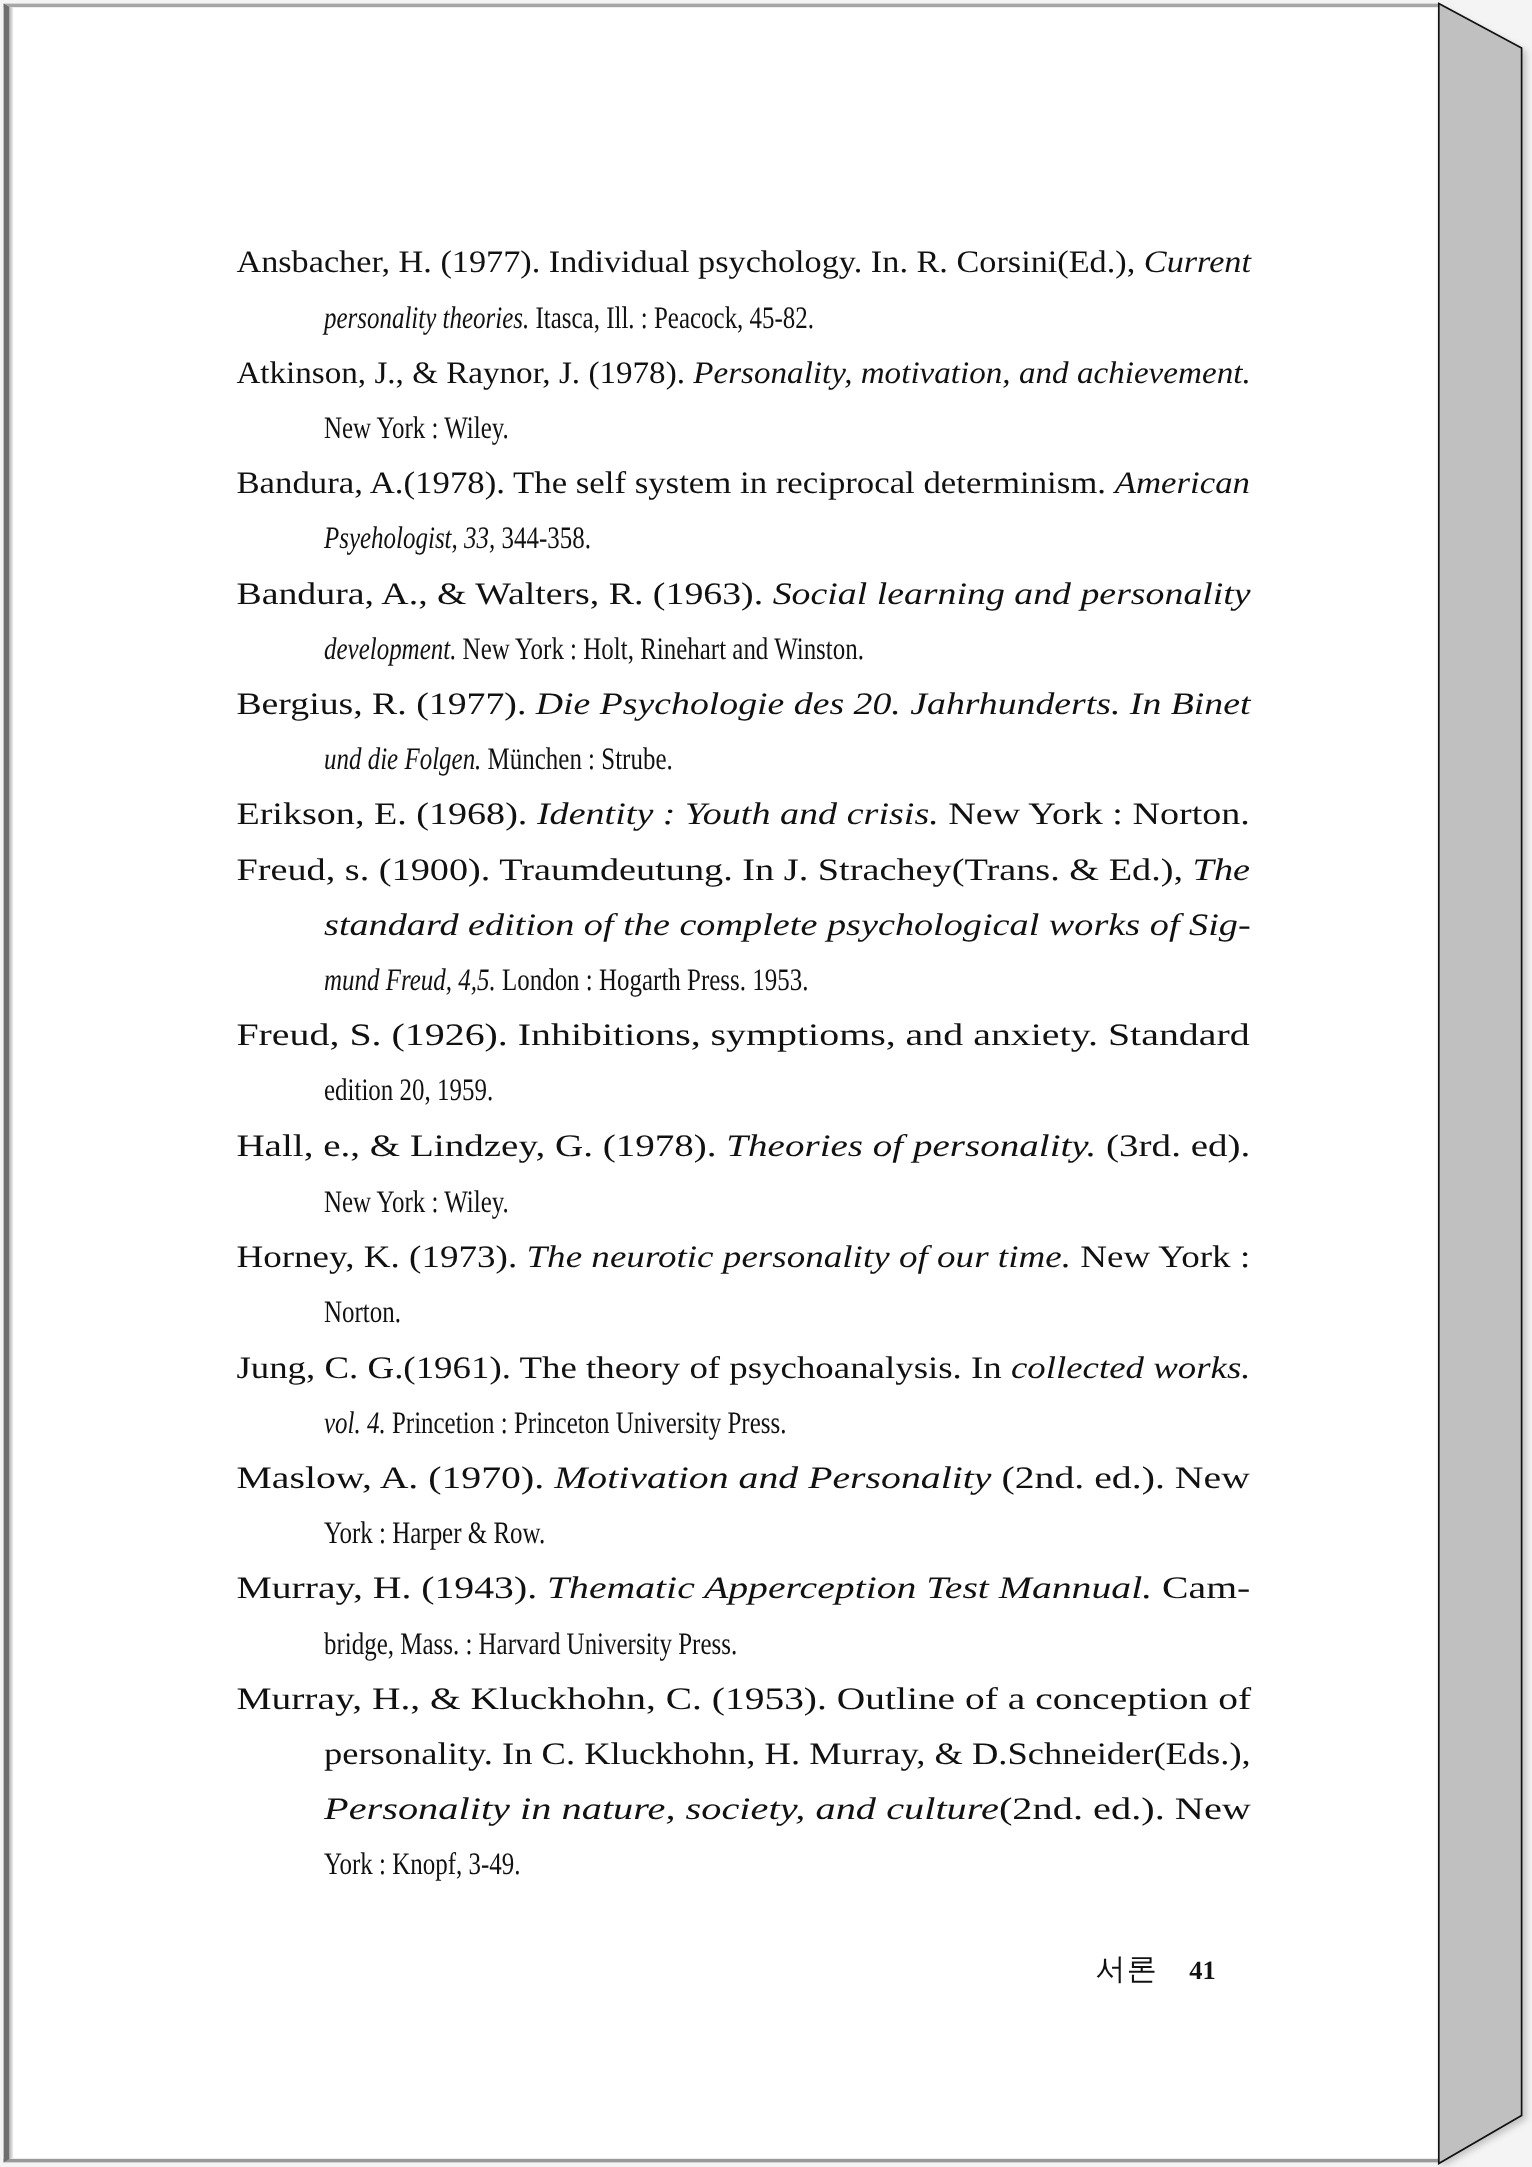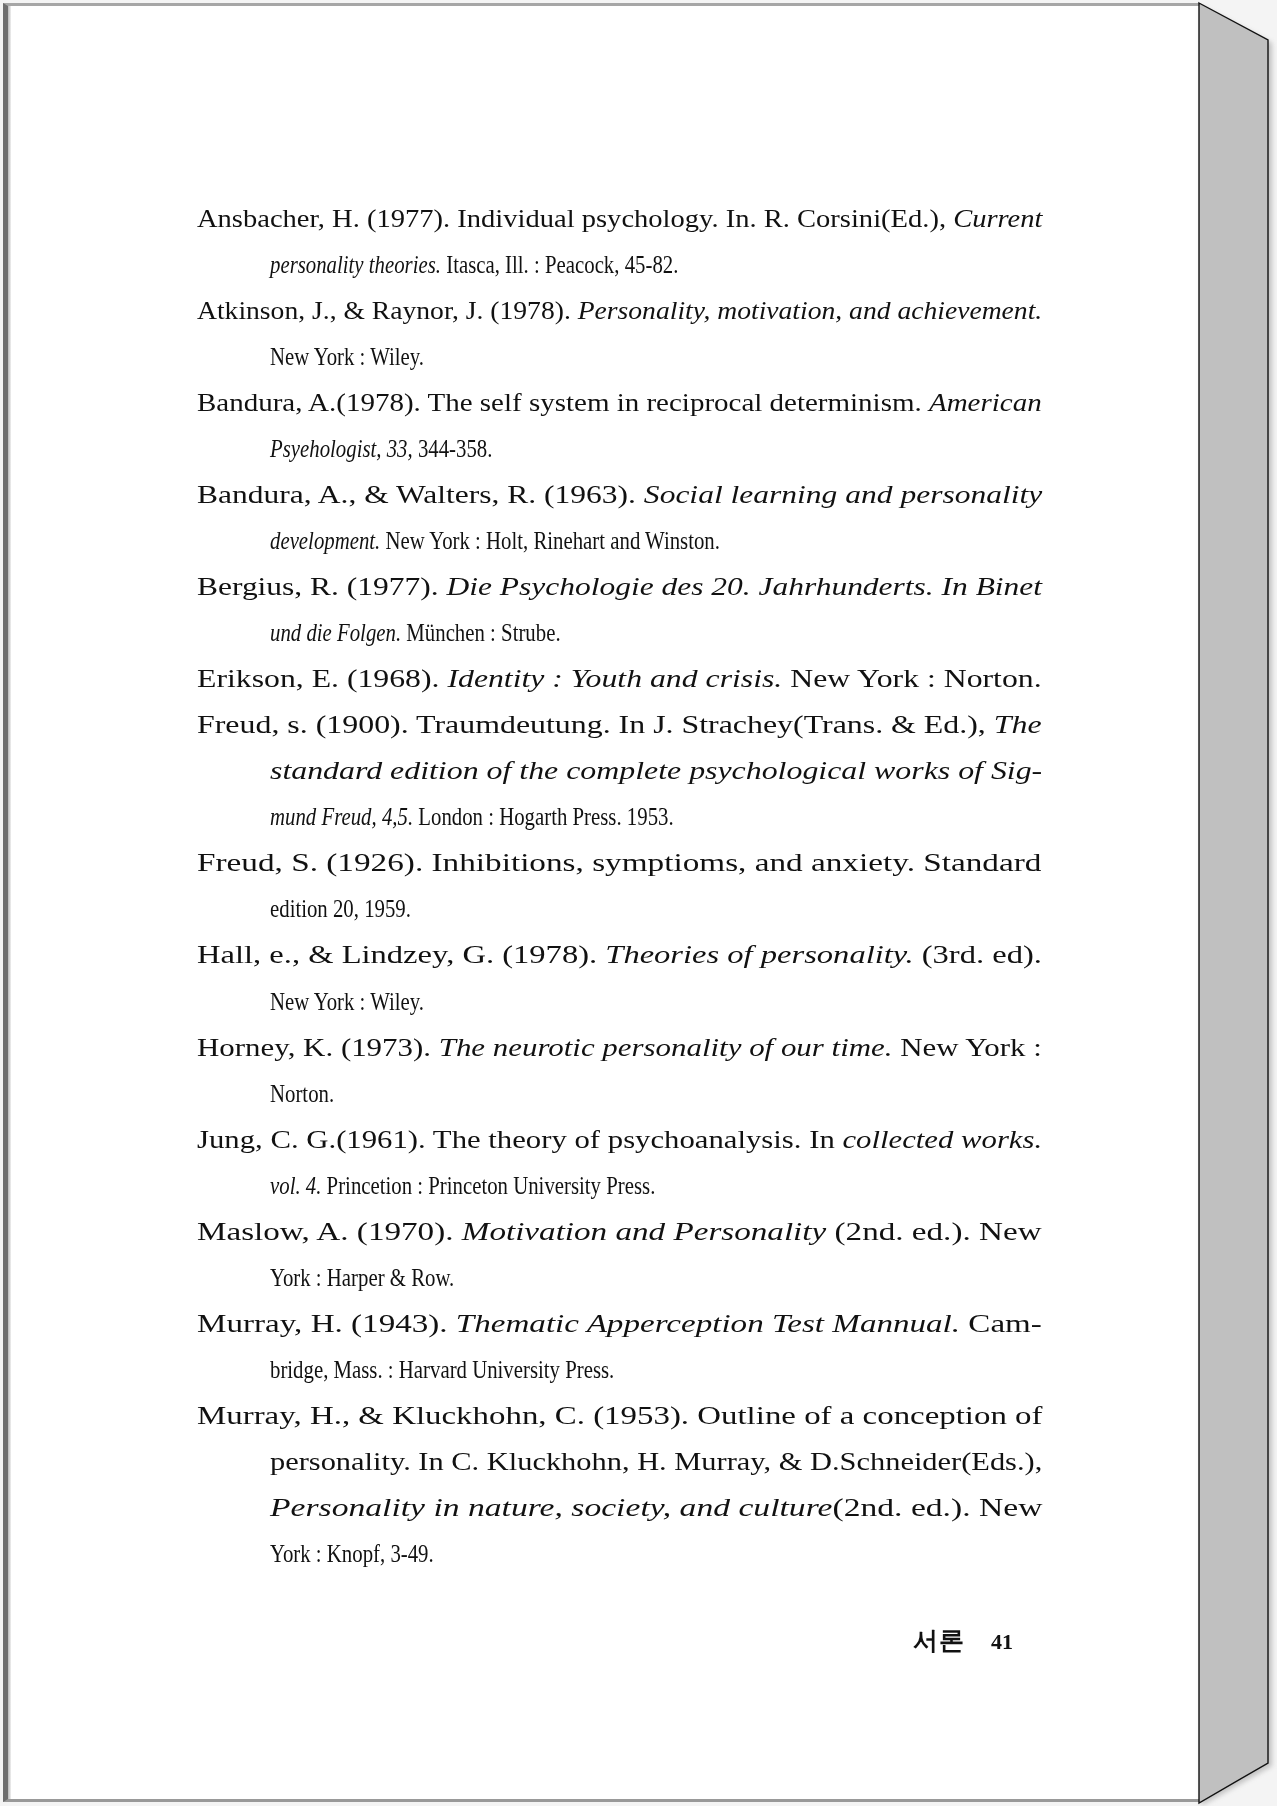--- a/index.html
+++ b/index.html
@@ -59,21 +59,21 @@
   .seg { white-space: pre; }
   .seg.i { font-style: italic; }
   .footer {
     position: absolute;
     top: 1624px;
     left: 913px;
     font-size: 25px;
     color: #111;
     white-space: nowrap;
   }
-  .footer .section { font-weight: bold; letter-spacing: 1px; }
+  .footer .section { font-weight: normal; letter-spacing: 1px; }
   .footer .pgnum { font-weight: bold; margin-left: 26px; font-size: 22px; text-align: right; }
 </style>
 </head>
 <body>
 
 <div class="page">
 </div>
 
 <svg class="side-panel" width="1277" height="1806" viewBox="0 0 1277 1806">
   <defs>

